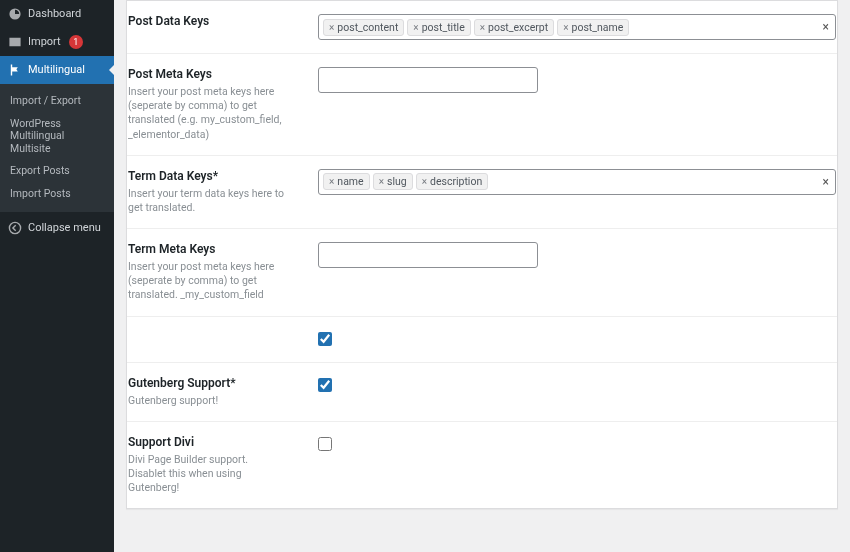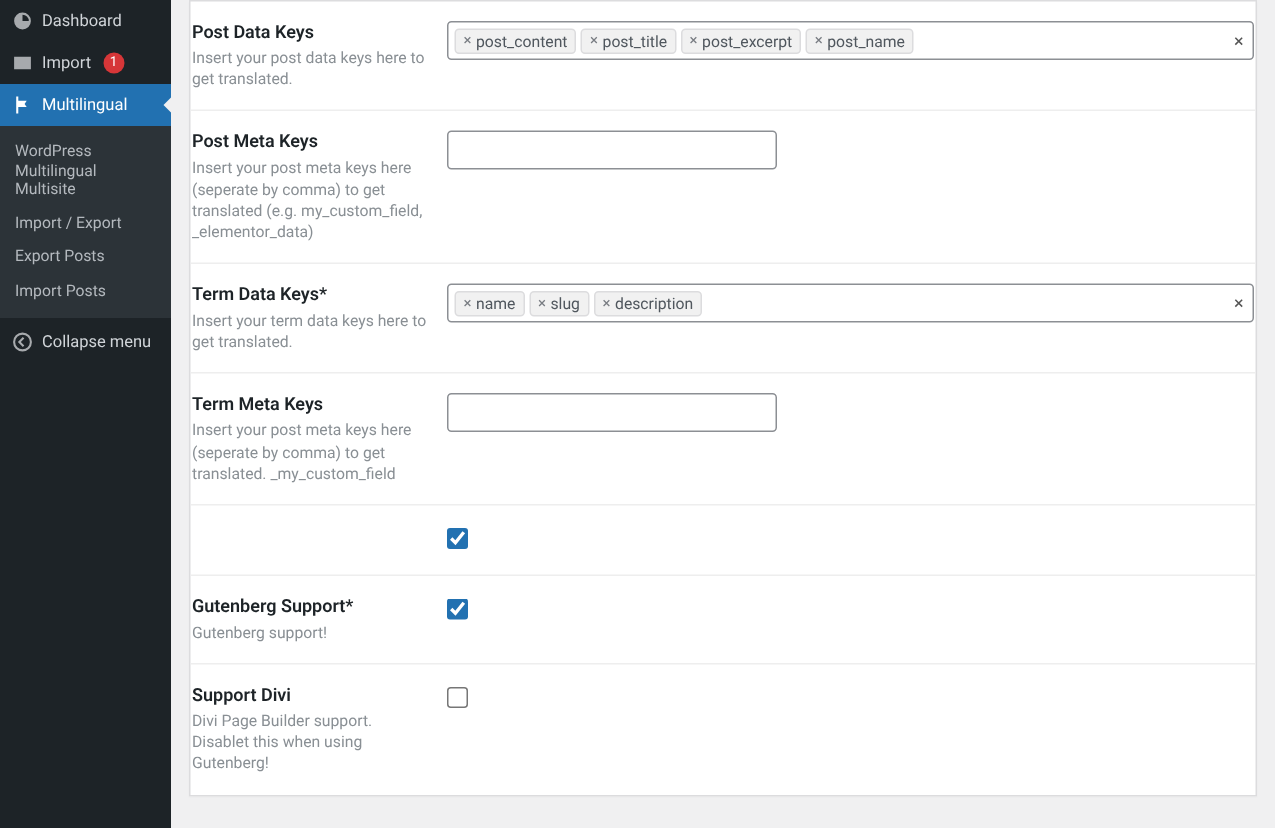--- a/index.html
+++ b/index.html
@@ -82,20 +82,21 @@
     background: #fff;
     border: 1px solid #dcdcde;
     box-shadow: 0 1px 1px rgba(0,0,0,.04);
     margin-top: 0;
   }
   .row {
     display: flex;
     padding: 13px 1px;
     border-bottom: 1px solid #eee;
     align-items: flex-start;
+    gap: 20px;
   }
   .row:last-child { border-bottom: none; }
   .left {
     width: 170px;
     flex-shrink: 0;
     padding-right: 12px;
   }
   .right {
     flex: 1;
   }
@@ -188,43 +189,42 @@
     </div>
     <div class="menu-item active">
       <span class="icon">
         <svg width="14" height="14" viewBox="0 0 20 20" fill="#fff">
             <path d="M4 2v16h2v-6h8l-2-3 2-3H6V2H4z"></path>
           </svg>
       </span>
       <span>Multilingual</span>
     </div>
     <div class="submenu">
+      <div class="submenu-item">Import / Export</div>
       <div class="submenu-item">WordPress Multilingual Multisite</div>
-      <div class="submenu-item">Import / Export</div>
       <div class="submenu-item">Export Posts</div>
       <div class="submenu-item">Import Posts</div>
     </div>
     <div class="menu-item collapse-wrap">
       <span class="icon">
         <svg width="14" height="14" viewBox="0 0 20 20" fill="#a7aaad">
             <circle cx="10" cy="10" r="8" fill="none" stroke="#a7aaad" stroke-width="2"></circle>
             <path d="M11 6l-4 4 4 4" fill="none" stroke="#a7aaad" stroke-width="2"></path>
           </svg>
       </span>
       <span>Collapse menu</span>
     </div>
   </div>
 
   <div class="content">
     <div class="panel">
 
       <div class="row">
         <div class="left">
           <div class="label">Post Data Keys</div>
-          <div class="desc">Insert your post data keys here to get translated.</div>
         </div>
         <div class="right">
           <div class="tagbox">
             <span class="tag">
                 <span class="x">×</span>
                 <span>post_content</span>
               </span>
             <span class="tag">
                 <span class="x">×</span>
                 <span>post_title</span>

